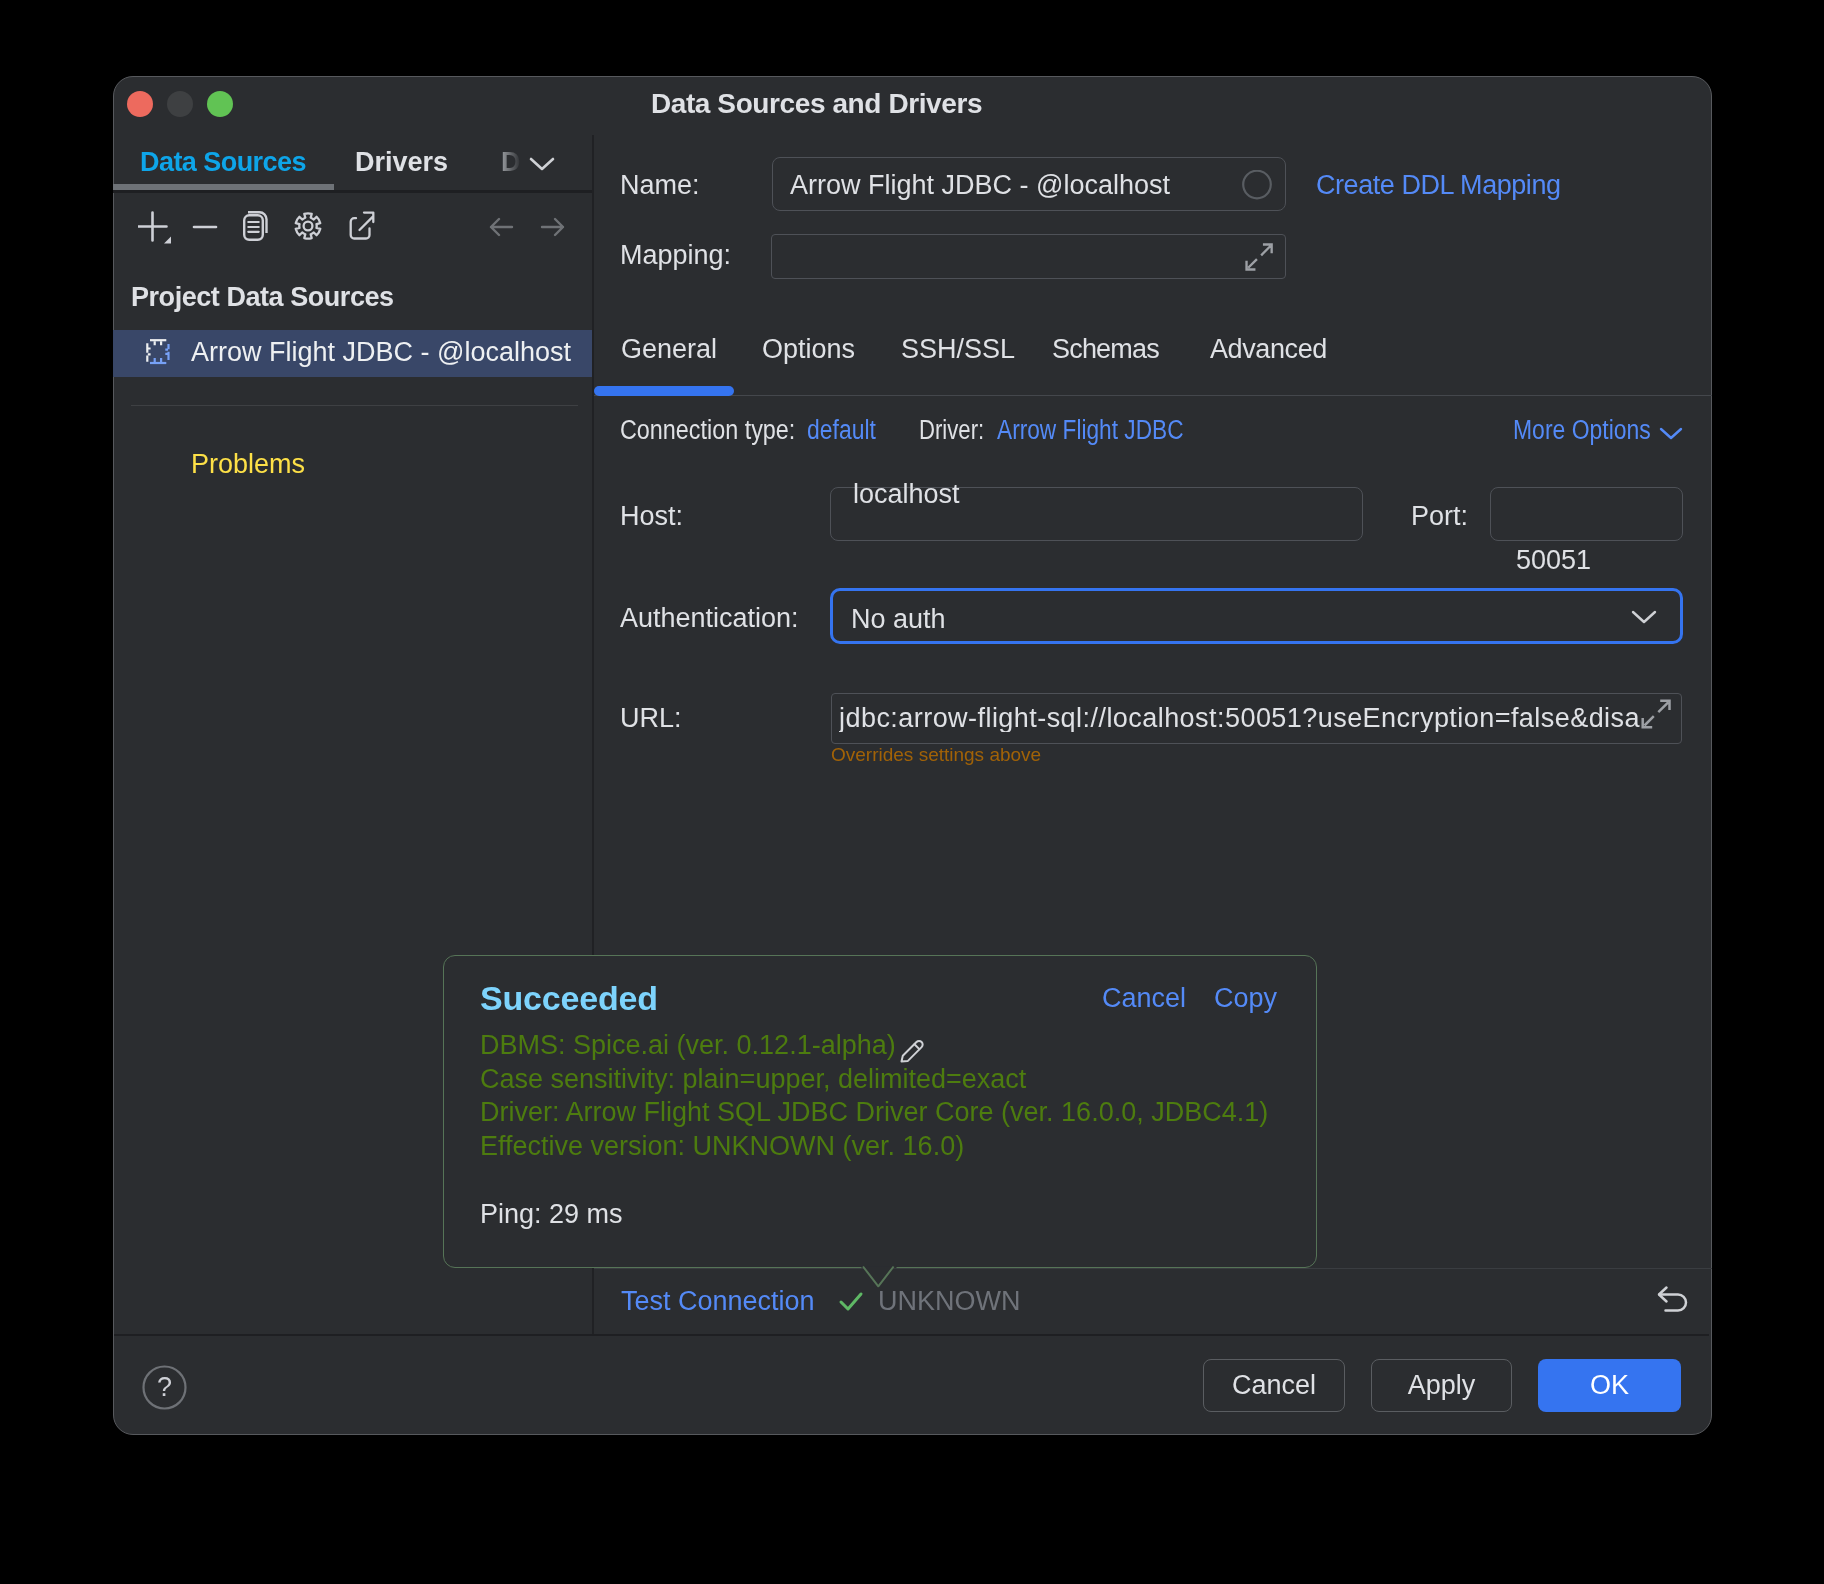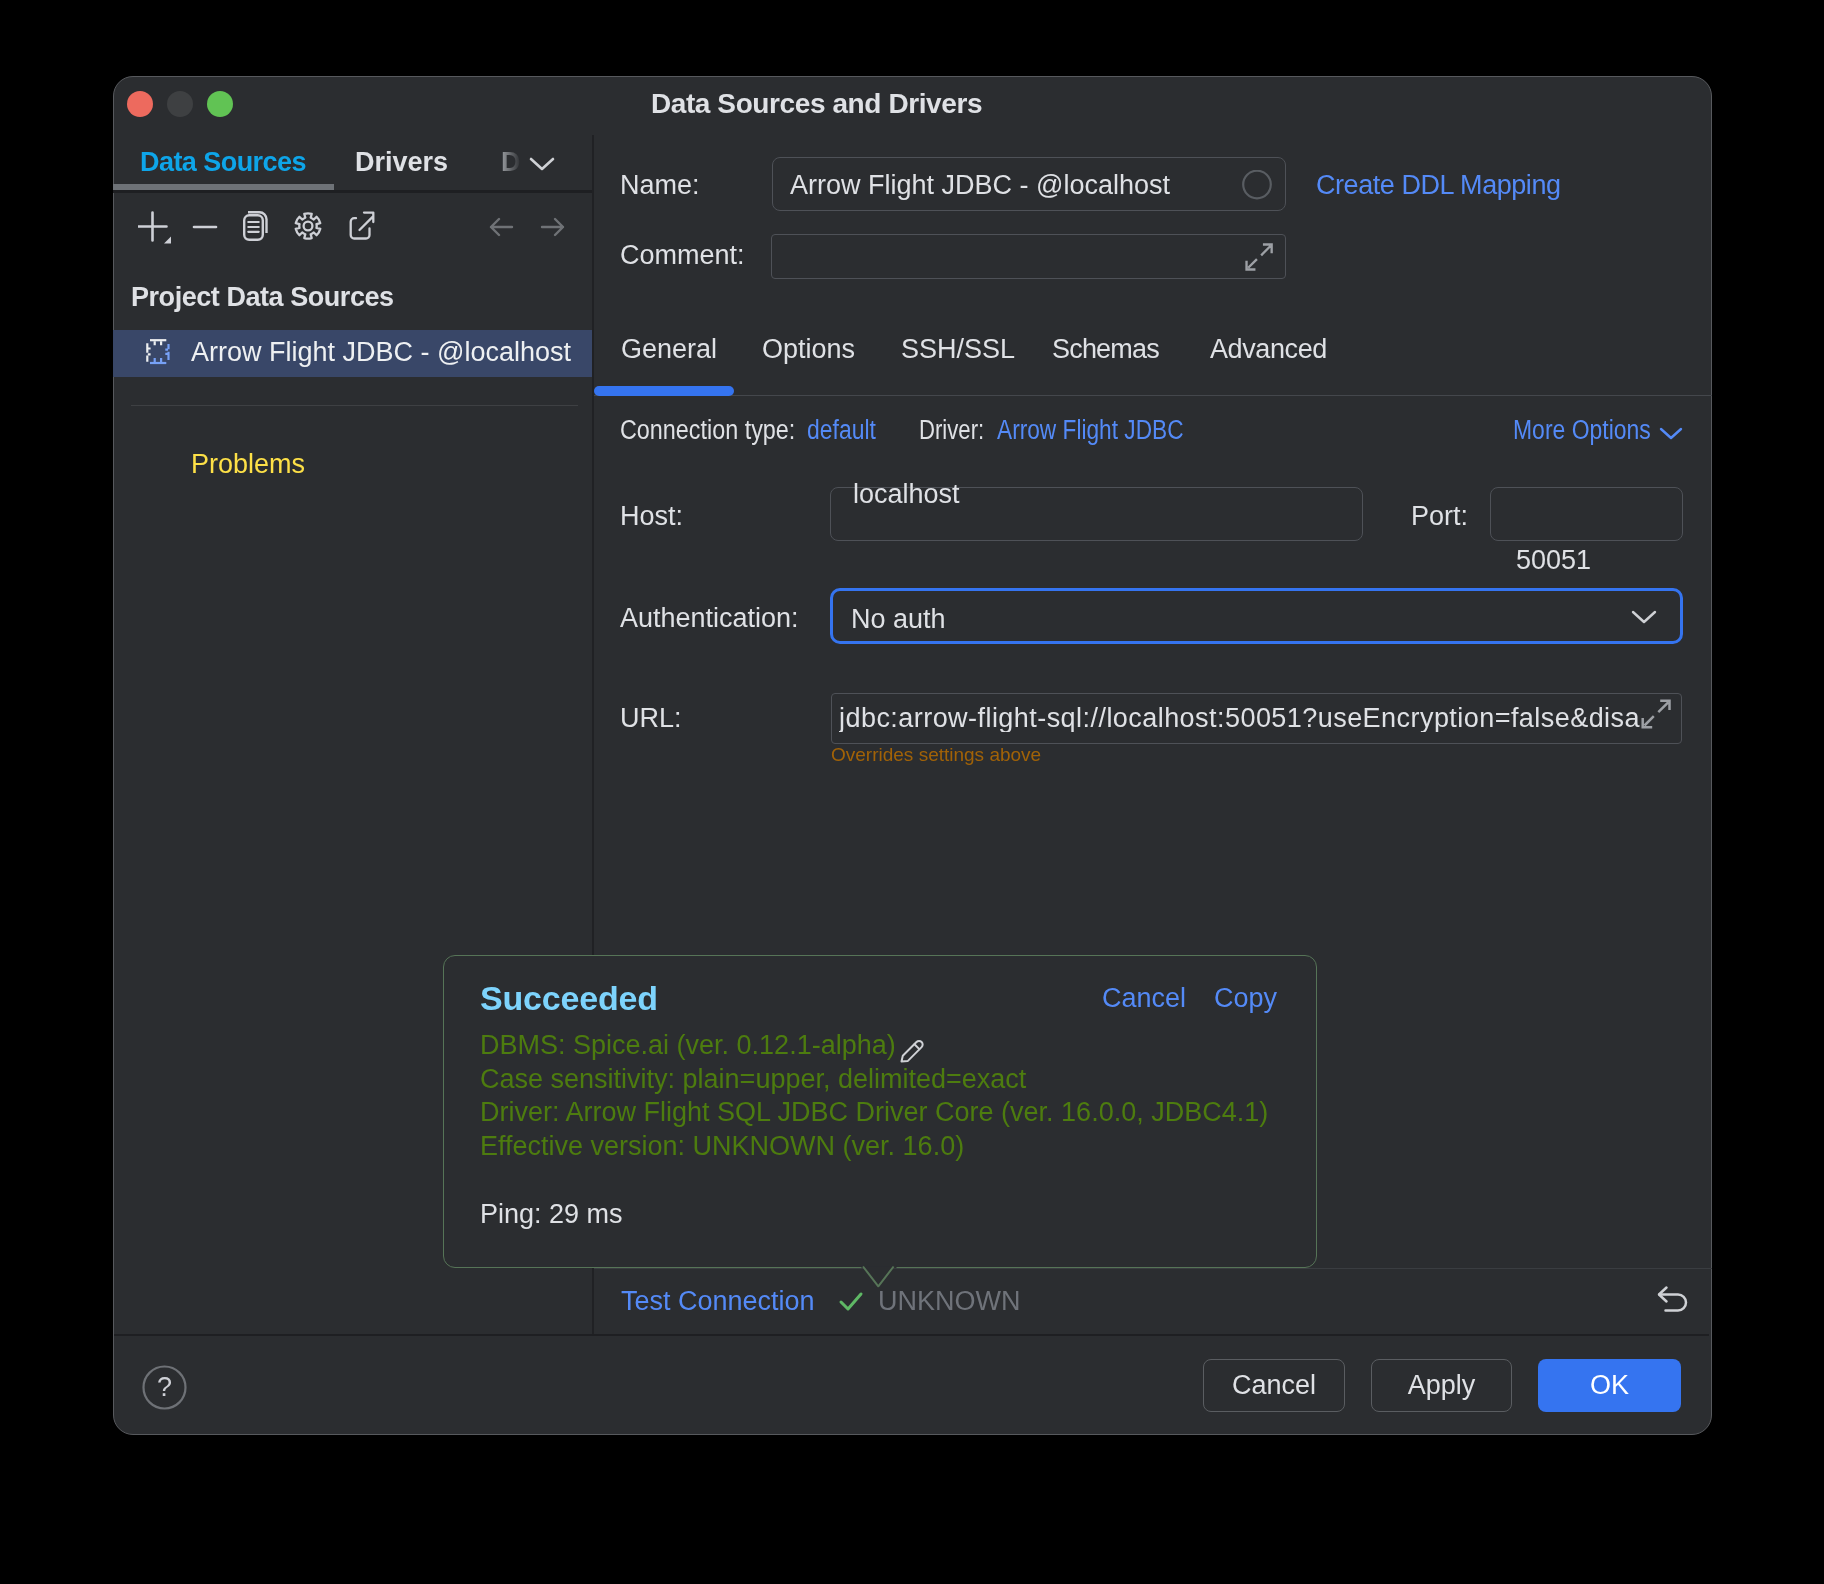--- a/index.html
+++ b/index.html
@@ -84,21 +84,21 @@
 <div class="abs" style="left:592px;top:135px;width:2px;height:1199px;background:#202124;"></div>
 
 <div class="abs lbl" style="left:620px;top:172px;">Name:</div>
 <div class="abs field" style="left:772px;top:157px;width:514px;height:54px;"></div>
 <div class="abs lbl" style="left:790px;top:172px;">Arrow Flight JDBC - @localhost</div>
 <svg class="abs" style="left:1242px;top:170px;" width="30" height="30" viewBox="0 0 30 30">
     <circle cx="15" cy="14.5" r="13.8" fill="none" stroke="#595d62" stroke-width="2.2"></circle>
   </svg>
 <div class="abs blue" style="left:1316px;top:172px;font-size:27px;line-height:27px;letter-spacing:-0.45px;">Create DDL Mapping</div>
 
-<div class="abs lbl" style="left:620px;top:242px;">Comment:</div>
+<div class="abs lbl" style="left:620px;top:242px;">Mapping:</div>
 <div class="abs field" style="left:771px;top:234px;width:515px;height:45px;border-radius:4px;"></div>
 <svg class="abs" style="left:1244px;top:242px;" width="30" height="30" viewBox="0 0 32 32">
 <g stroke="#9da0a5" stroke-width="2.5" fill="none">
 <path d="M18.3 14.2 L28.2 4.3 M20.2 2.7 H29.5 V12.1 M13.8 18.2 L4.5 27.5 M2.7 20 V29.3 H12.2"></path>
 </g>
 </svg>
 
 <div class="abs lbl" style="left:621px;top:336px;">General</div>
 <div class="abs lbl" style="left:762px;top:336px;">Options</div>
 <div class="abs lbl" style="left:901px;top:336px;">SSH/SSL</div>

